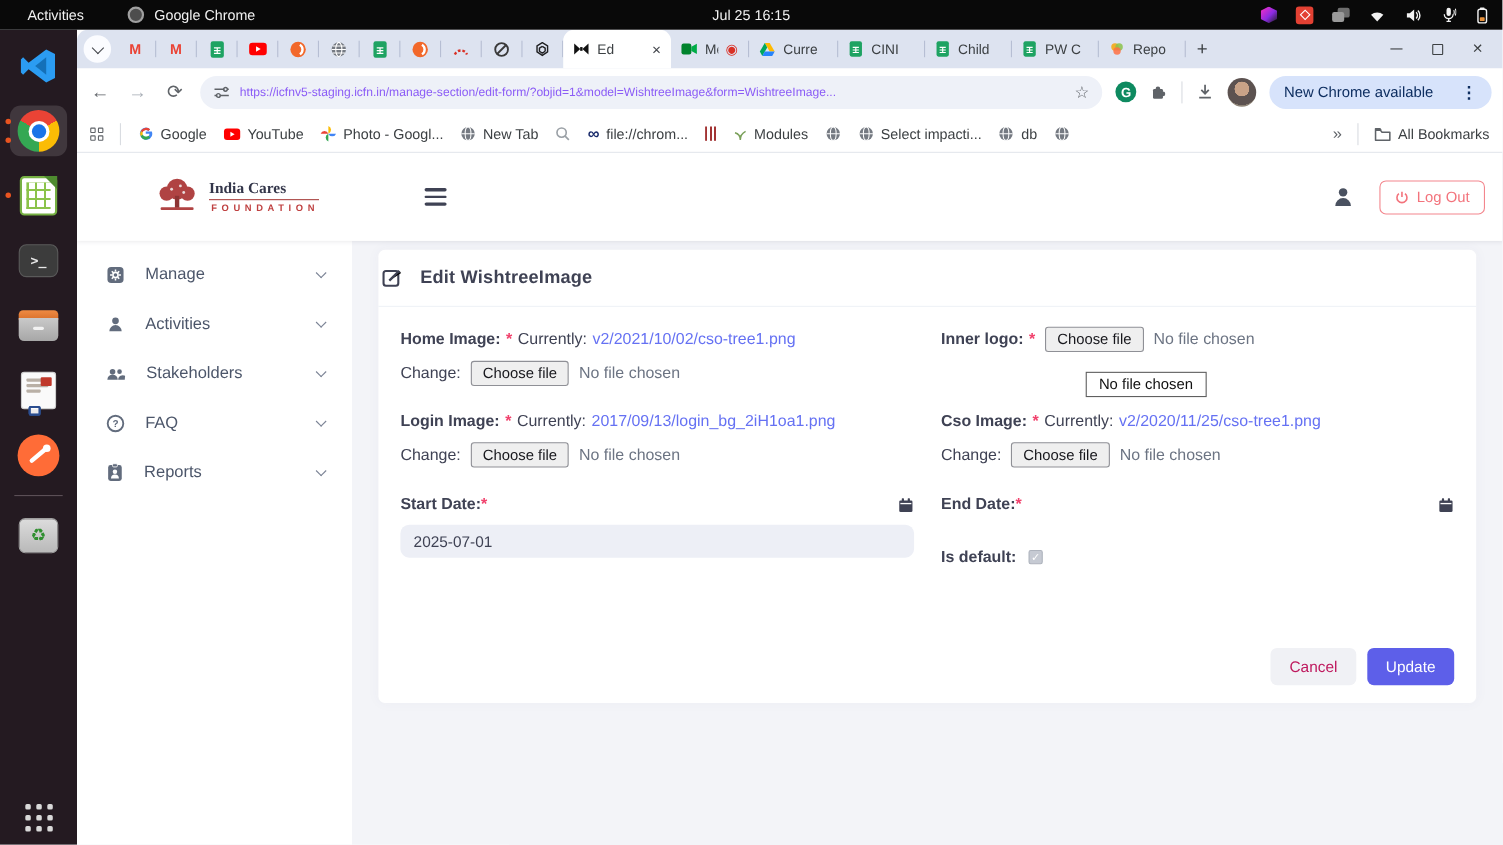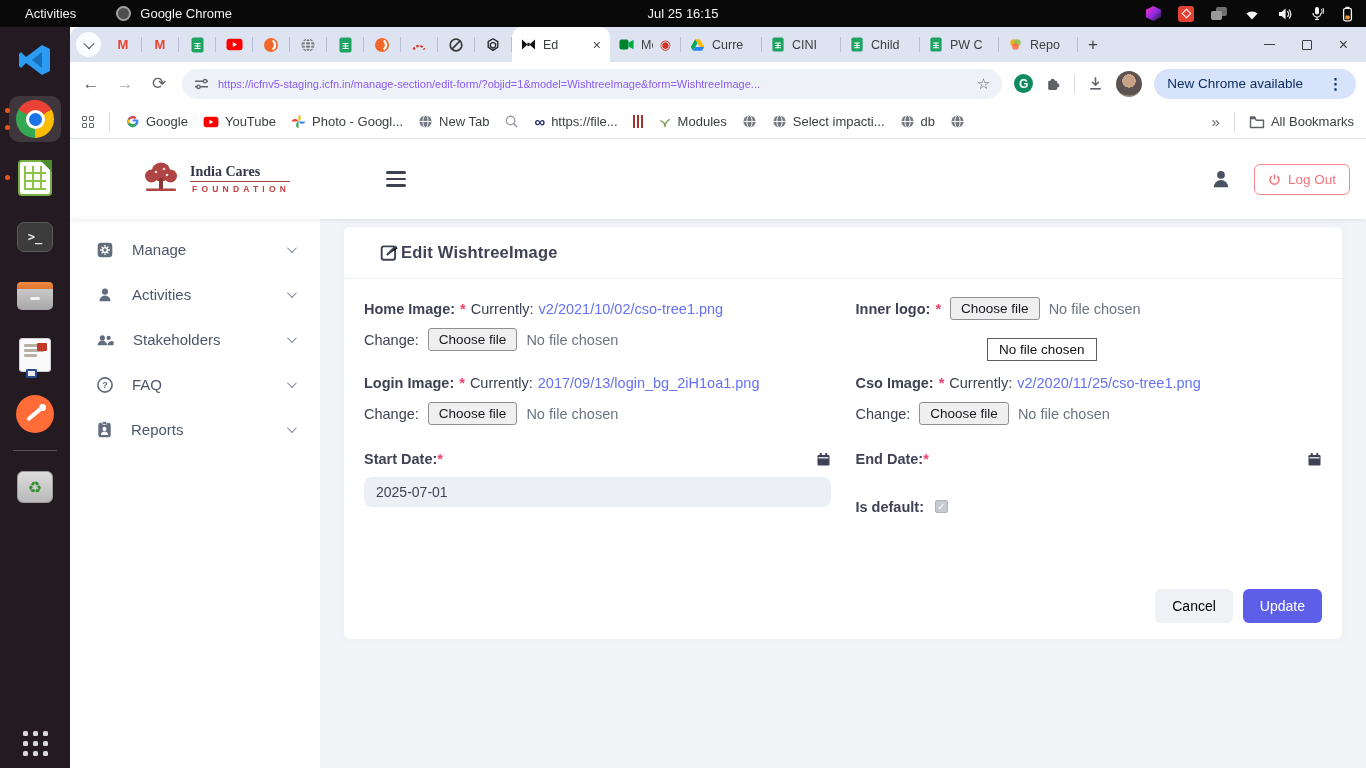--- a/index.html
+++ b/index.html
@@ -102,39 +102,39 @@
 .hamburger i { width:20px; height:2.6px; background:#3f4254; border-radius:2px; }
 .hdr-right { margin-left:auto; display:flex; align-items:center; gap:22px; padding-right:16px; }
 .logout-btn { display:flex; align-items:center; gap:7px; border:1px solid #f3868d; color:#f3737c; border-radius:6px; padding:7px 13px; font-size:13.5px; background:#fff; }
 
 .sidebar { position:absolute; left:0; top:80px; width:250px; bottom:0; background:#fff; padding-top:8px; z-index:2; }
 .sitem { height:45px; display:flex; align-items:center; gap:18px; padding:0 26px; color:#4c566a; font-size:15px;justify-content:flex-end; }
 .sitem .chev { margin-left:auto; width:7px; height:7px; border-right:1.8px solid #7c8496; border-bottom:1.8px solid #7c8496; transform:rotate(45deg) translateY(-2px); }
 
 .main { position:absolute; left:250px; right:0; top:80px; bottom:0; background:#f3f4f8; }
 .card { position:absolute; left:24px; top:8px; width:998px; min-height:412px; background:#fff; border-radius:6px; box-shadow:0 0 12px rgba(76,87,125,.04); }
-.card-head { height:52px; display:flex; align-items:center; gap:2px; padding:0 36px; border-bottom:1px solid #eff2f7; }
+.card-head { height:52px; display:flex; align-items:center; gap:16px; padding:0 3px; border-bottom:1px solid #eff2f7; }
 .card-title { font-size:16.5px; font-weight:bold; color:#3f4254; letter-spacing:.2px; }
 .fgrid { padding:16px 20px 90px; display:grid; grid-template-columns:1fr 1fr; column-gap:25px; font-size:14.5px; color:#3f4254; }
 .line { display:flex; align-items:center; min-height:27px; gap:5px; white-space:nowrap; margin-bottom:4px; }
 .lab { font-weight:bold; }
 .req { color:#f1416c; font-weight:bold; }
 .link { color:#6571f3; }
 .muted { color:#6c7483; }
 .filewidget { display:inline-flex; align-items:center; gap:9px; margin-left:4px; }
 .filebtn { border:1px solid #8f9096; background:#efefef; border-radius:3px; padding:3px 10px; font-size:13.5px; color:#17171c; font-family:"Liberation Sans",sans-serif; }
 .mt12 { margin-top:12px; }
 .mt16 { margin-top:16px; }
 .labelrow { display:flex; justify-content:space-between; align-items:center; min-height:24px; margin-bottom:6px; }
 .dateinput { width:100%; height:30px; background:#edeff6; border:none; border-radius:8px; padding:0 12px; font-family:"Liberation Sans",sans-serif; font-size:14px; color:#3f4254; margin-bottom:4px; }
 .cb { width:13px; height:13px; background:#c6cad3; border:1px solid #aeb3bd; border-radius:2px; display:inline-flex; align-items:center; justify-content:center; color:#fff; font-size:10px; margin-left:6px; }
 .tooltip { position:absolute; left:643px; top:111px; background:#fff; border:1px solid #5f5f5f; padding:3px 11px; font-size:13.5px; color:#101010; z-index:5; }
 .card-foot { position:absolute; right:20px; bottom:16px; display:flex; gap:10px; }
 .btn { border:none; border-radius:6px; padding:9px 17px; font-size:14px; font-family:"Liberation Sans",sans-serif; }
-.btn-cancel { background:#f0f1f5; color:#000000; }
+.btn-cancel { background:#f0f1f5; color:#be185d; }
 .btn-update { background:#5d5fe9; color:#fff; }
 </style>
 </head>
 <body>
 
 <div id="topbar">
   <span class="activities">Activities</span>
   <div class="chrome-ind">
     <span class="chrome-ring"></span>
     <span>Google Chrome</span>
@@ -448,21 +448,21 @@
       <span>New Tab</span>
     </span>
     <span class="bm">
       <svg width="15" height="15" viewBox="0 0 16 16">
           <circle cx="7" cy="7" r="4.5" stroke="#9aa0a6" stroke-width="1.6" fill="none"></circle>
           <line x1="10.4" y1="10.4" x2="14" y2="14" stroke="#9aa0a6" stroke-width="1.6"></line>
         </svg>
     </span>
     <span class="bm">
       <span class="infinity-b">∞</span>
-      <span>https://file...</span>
+      <span>file://chrom...</span>
     </span>
     <span class="bm">
         <span class="red-glyph"></span>
       </span>
     <span class="bm">
       <svg width="14" height="14" viewBox="0 0 16 16">
           <path d="M8 14 C8 9.5 6 7.5 2.5 6.5 M8 14 C8 8.5 10.5 6.5 13.5 5 M8 14 V9" stroke="#7aa05a" stroke-width="1.5" fill="none"></path>
         </svg>
       <span>Modules</span>
     </span>

